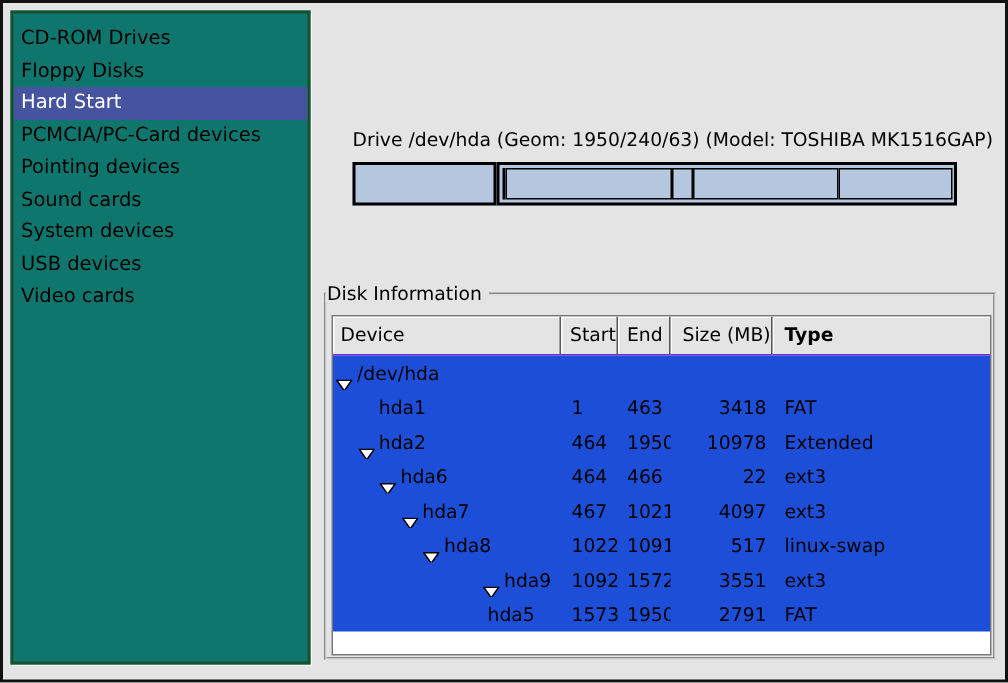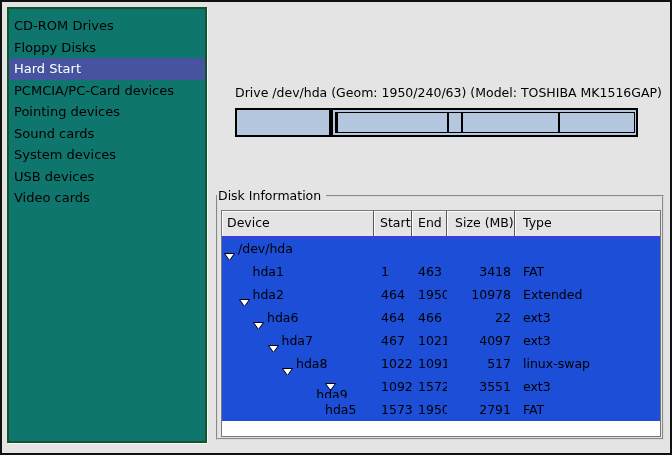--- a/index.html
+++ b/index.html
@@ -67,21 +67,21 @@
   .thead { height:26px; background:var(--bg, #e4e4e4); }
   .th {
     font-size:12.5px; line-height:24px;
     border-right:1px solid #585858; border-bottom:1px solid #6d28d9;
     box-shadow:inset 1px 1px 0 #fdfdfd;
     white-space:nowrap; overflow:hidden;
     padding-left:6px; cursor:default;
   }
   .th.c0 { padding-left:5px; }
   .th.c3, .th.c4 { padding-left:8px; }
-  .th.c4 { border-right:none; }
+  .th.c4 { border-right:none;font-weight:bold; }
   .tbody { background:#1d4ed8; }
   .tr { height:23px; line-height:23px; font-size:12.5px; }
   .td { white-space:nowrap; overflow:hidden; }
   .td.device { display:flex; align-items:center; }
   .expander { width:11px; height:8px; flex:none; margin-right:3px; display:inline-block; }
   .expander.hidden { visibility:hidden; }
   .td.start { padding-left:7px; }
   .td.end   { padding-left:6px; }
   .td.size  { text-align:right; padding-right:4px; }
   .td.type  { padding-left:8px; }
@@ -194,21 +194,21 @@
                 <polygon points="0.5,0.5 10.5,0.5 5.5,7.5" fill="#ffffff" stroke="#000000" stroke-width="1"></polygon>
               </svg></span>
       <span class="dev-label">hda8</span>
     </div>
     <div class="td start">1022</div>
     <div class="td end">1091</div>
     <div class="td size">517</div>
     <div class="td type">linux-swap</div>
   </div>
         <div class="tr">
-    <div class="td device" style="padding-left: 68px; flex-direction: column;">
+    <div class="td device" style="padding-left: 100px;">
       <span class="expander"><svg width="11" height="8" viewBox="0 0 11 8">
                 <polygon points="0.5,0.5 10.5,0.5 5.5,7.5" fill="#ffffff" stroke="#000000" stroke-width="1"></polygon>
               </svg></span>
       <span class="dev-label">hda9</span>
     </div>
     <div class="td start">1092</div>
     <div class="td end">1572</div>
     <div class="td size">3551</div>
     <div class="td type">ext3</div>
   </div>

